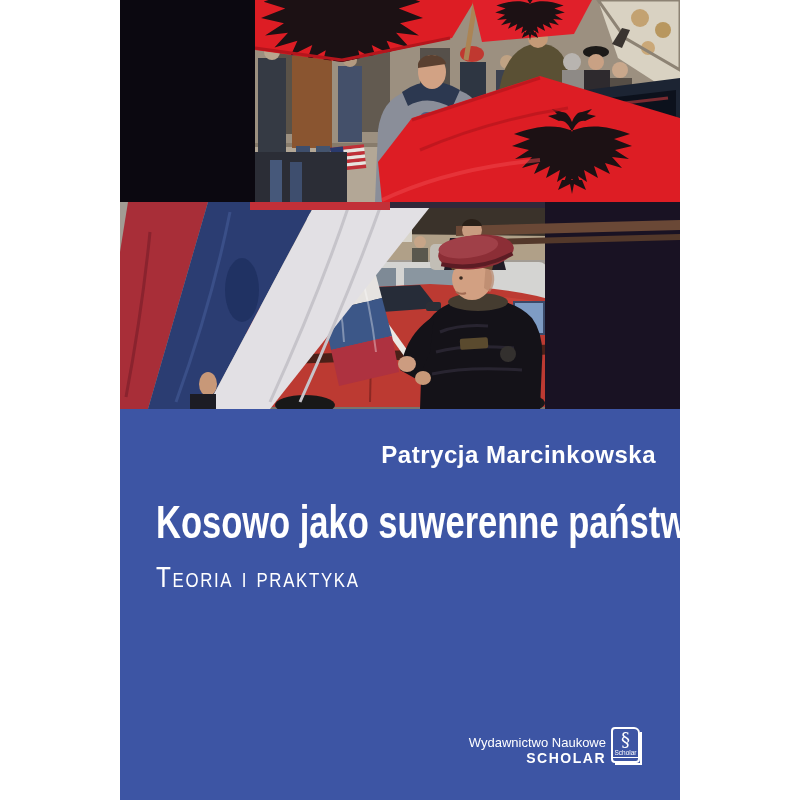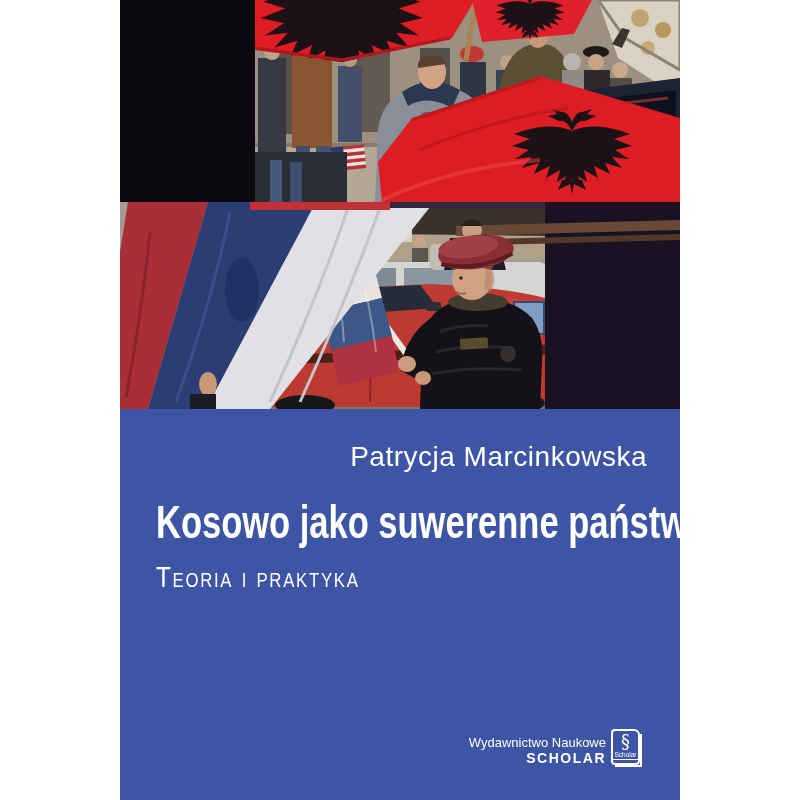--- a/index.html
+++ b/index.html
@@ -3,24 +3,24 @@
 <meta charset="utf-8">
 <style>
   html,body{margin:0;padding:0;}
   body{width:800px;height:800px;background:#ffffff;font-family:"Liberation Sans",sans-serif;overflow:hidden;}
   .page{position:relative;width:800px;height:800px;background:#ffffff;}
   .cover{position:absolute;left:120px;top:0;width:560px;height:800px;}
   .photo{position:absolute;left:0;display:block;}
   .photo-top{top:0;}
   .photo-middle{top:202px;}
   .blue-panel{position:absolute;left:0;top:409px;width:560px;height:391px;background:#3d55a4;}
-  .author{position:absolute;top:32px;right:33px;color:#fff;font-size:28px;letter-spacing:0.5px;white-space:nowrap;}
+  .author{position:absolute;top:32px;right:24px;color:#fff;font-size:24px;letter-spacing:0.5px;white-space:nowrap;font-weight:bold;}
   .title{position:absolute;top:86px;left:36px;color:#fff;font-size:46px;font-weight:bold;white-space:nowrap;transform:scaleX(0.75);transform-origin:left top;letter-spacing:0px;}
   .subtitle{position:absolute;top:152px;left:36px;color:#fff;font-size:29px;font-variant:small-caps;letter-spacing:2px;white-space:nowrap;transform:scaleX(0.84);transform-origin:left top;}
-  .publisher{position:absolute;top:318px;right:40px;display:flex;align-items:center;color:#fff;}
+  .publisher{position:absolute;top:318px;right:40px;display:flex;align-items:flex-start;color:#fff;}
   .publisher-text{text-align:right;margin-top:8px;margin-right:5px;}
   .publisher-line1{font-size:13px;line-height:15px;}
   .publisher-line2{font-size:14px;font-weight:bold;letter-spacing:1.5px;line-height:16px;}
   .logo{position:relative;width:29px;height:36px;border:2px solid #fff;border-radius:4px 6px 4px 4px;display:flex;flex-direction:column;align-items:center;justify-content:flex-start;padding-top:1px;box-sizing:border-box;}
   .logo-pages{position:absolute;right:-4px;top:3px;bottom:-4px;width:2px;border-right:2px solid #fff;}
   .logo-pages2{position:absolute;left:2px;right:-4px;bottom:-4px;height:2px;border-bottom:2px solid #fff;}
   .logo-glyph{font-family:"DejaVu Serif",serif;font-size:18px;line-height:19px;}
   .logo-caption{font-size:6.5px;line-height:8px;border-bottom:1px solid #fff;padding:0 1px;}
 </style>
 </head>

